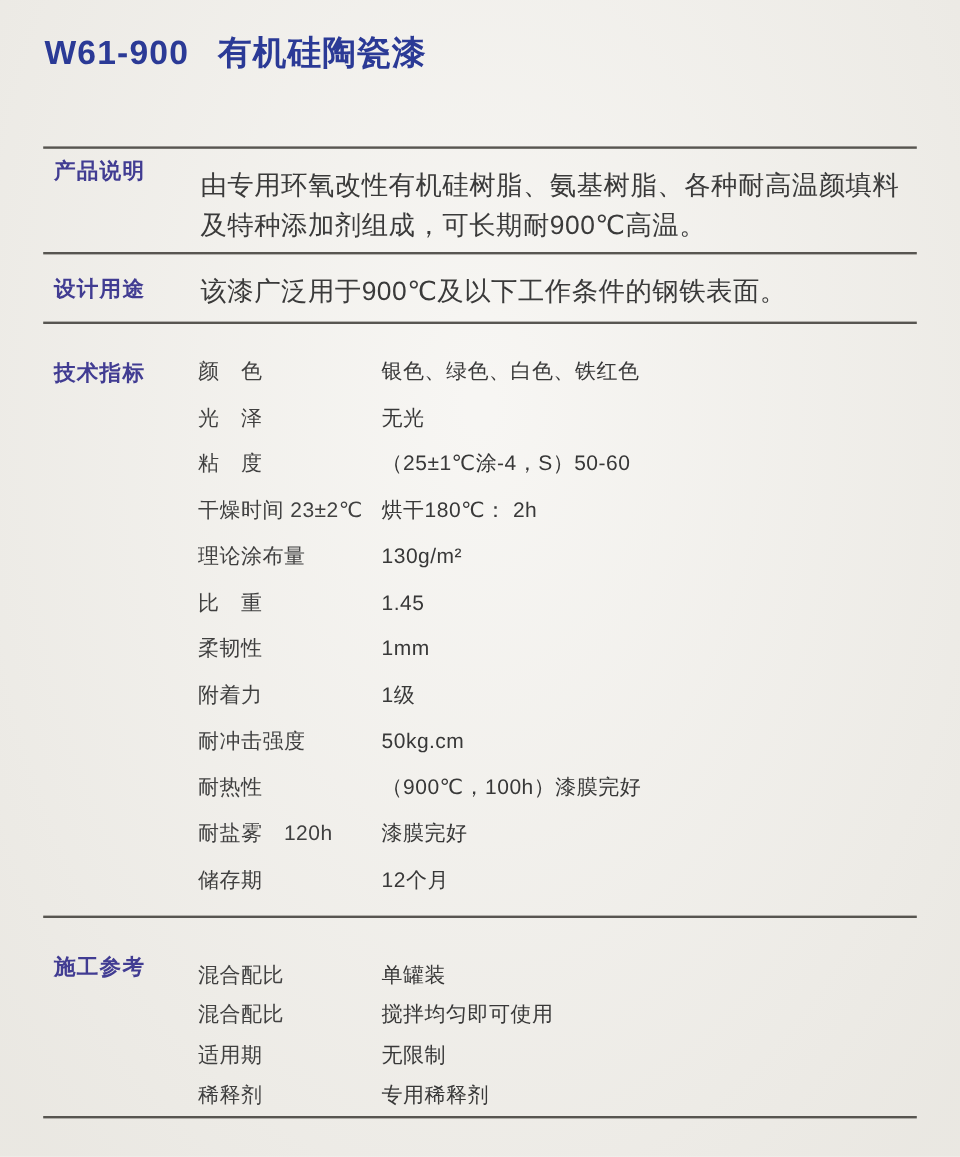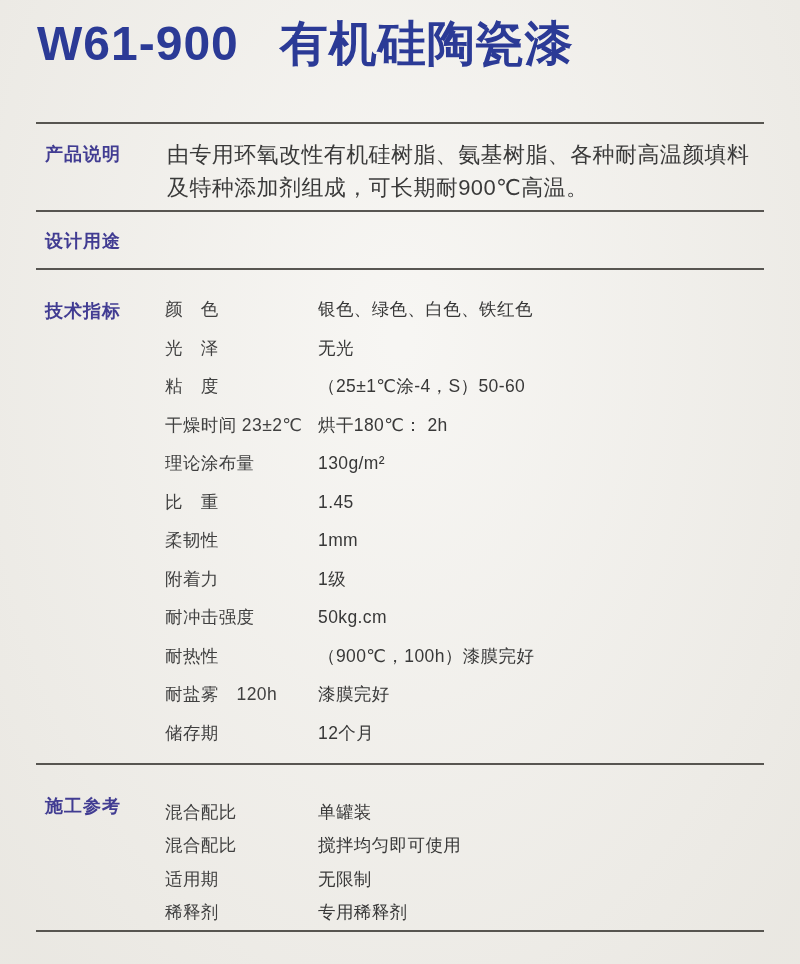--- a/index.html
+++ b/index.html
@@ -21,22 +21,22 @@
     height: 964px;
     overflow: hidden;
     background-color: var(--background);
     background-image: radial-gradient(ellipse at 50% 35%, rgba(255,255,255,0.45), rgba(120,115,100,0.06) 95%);
   }
   .title {
     position: absolute;
     left: 37px;
     top: 22px;
     display: flex;
-    gap: 41px;
-    font-size: 48px;
+    gap: 24px;
+    font-size: 28px;
     line-height: 44px;
     font-weight: bold;
     color: var(--title);
     letter-spacing: 1px;
     white-space: nowrap;
   }
   .rule {
     position: absolute;
     left: 36px;
     width: 728px;
@@ -52,21 +52,21 @@
 
   .sec-label {
     position: absolute;
     left: 45px;
     font-size: 18px;
     font-weight: bold;
     color: var(--section-label);
     letter-spacing: 1px;
     white-space: nowrap;
   }
-  .label-desc { top: 142px; text-align: center; }
+  .label-desc { top: 130px; text-align: center; }
   .label-use  { top: 229px; text-align: right; }
   .label-tech { top: 299px; }
   .label-con  { top: 794px; }
 
   .para {
     position: absolute;
     left: 167px;
     font-size: 22px;
     line-height: 33px;
     color: var(--body-text);
@@ -109,20 +109,21 @@
   </h1>
 
   <div class="rule rule-1"></div>
 
   <div class="sec-label label-desc">产品说明</div>
   <p class="para para-desc">由专用环氧改性有机硅树脂、氨基树脂、各种耐高温颜填料及特种添加剂组成，可长期耐900℃高温。</p>
 
   <div class="rule rule-2"></div>
 
   <div class="sec-label label-use">设计用途</div>
+  <p class="para para-use">该漆广泛用于900℃及以下工作条件的钢铁表面。</p>
 
   <div class="rule rule-3"></div>
 
   <div class="sec-label label-tech">技术指标</div>
   <div class="rows rows-tech">
     <div class="trow">
       <span class="key">颜　色</span>
       <span class="val">银色、绿色、白色、铁红色</span>
     </div>
     <div class="trow">

